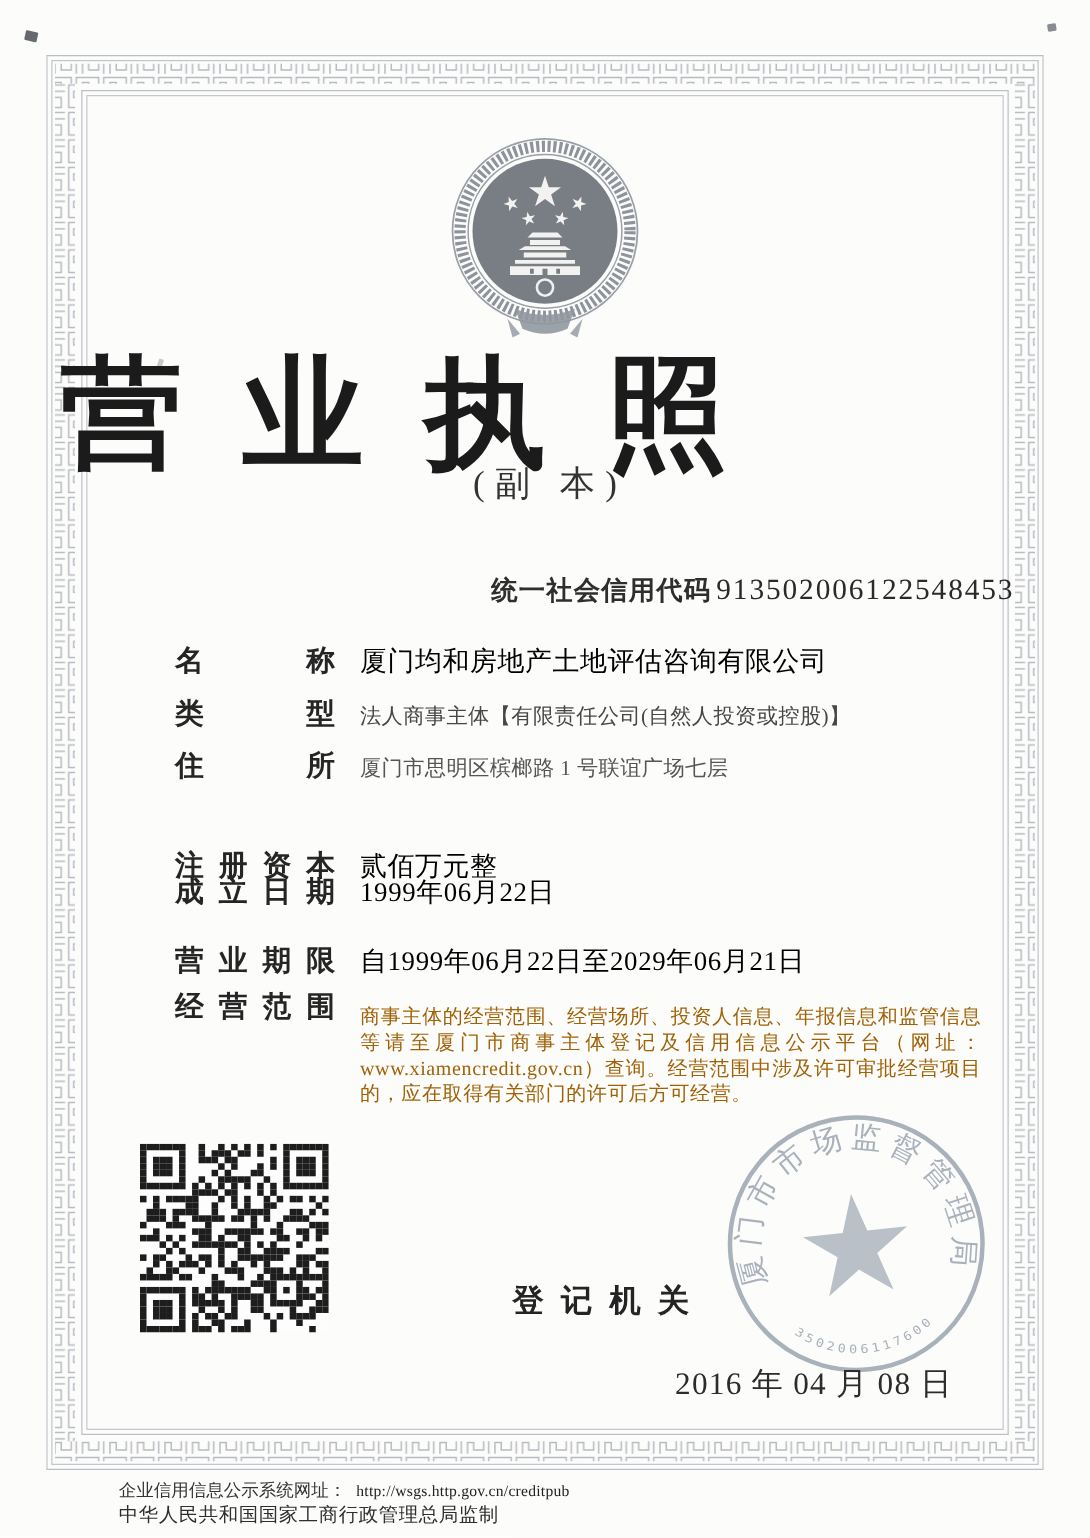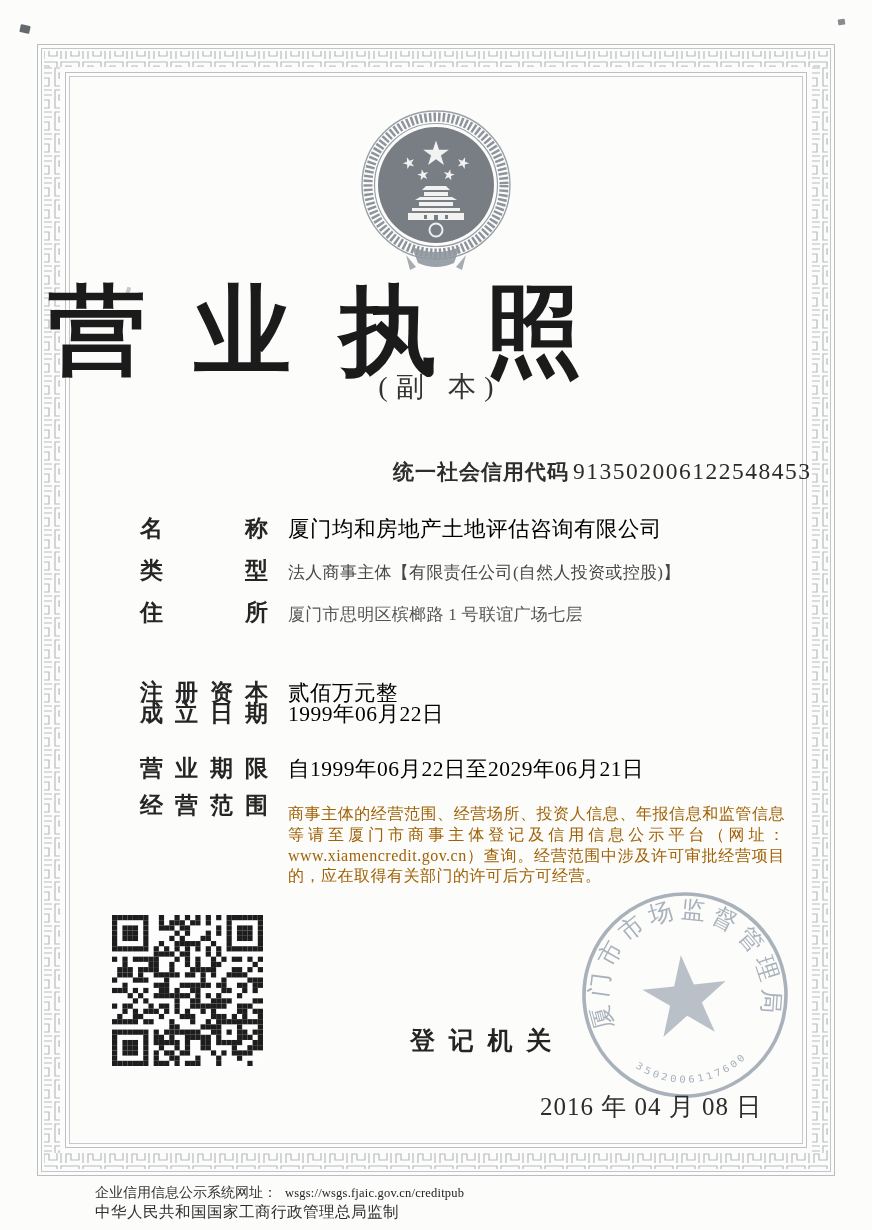--- a/index.html
+++ b/index.html
@@ -618,18 +618,18 @@
         <textPath href="#sealBot" startOffset="4" textLength="122" lengthAdjust="spacingAndGlyphs">3502006117600</textPath>
       </text>
     </g>
   </svg>
 
   <div class="issue-date">2016 年  04 月  08 日</div>
 
   <div class="footer">
     <div class="footer-left">
       <span class="site-label">企业信用信息公示系统网址：</span>
-      <span class="site-url">wsgs://wsgs.fjaic.gov.cn/creditpub</span>
+      <span class="site-url">http://wsgs.http.gov.cn/creditpub</span>
     </div>
     <span class="issuer">中华人民共和国国家工商行政管理总局监制</span>
   </div>
 
 </div>
 
 </body></html>

